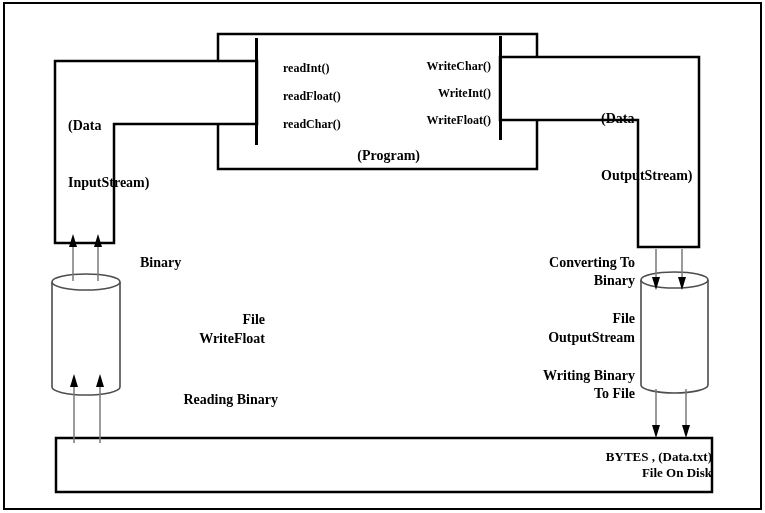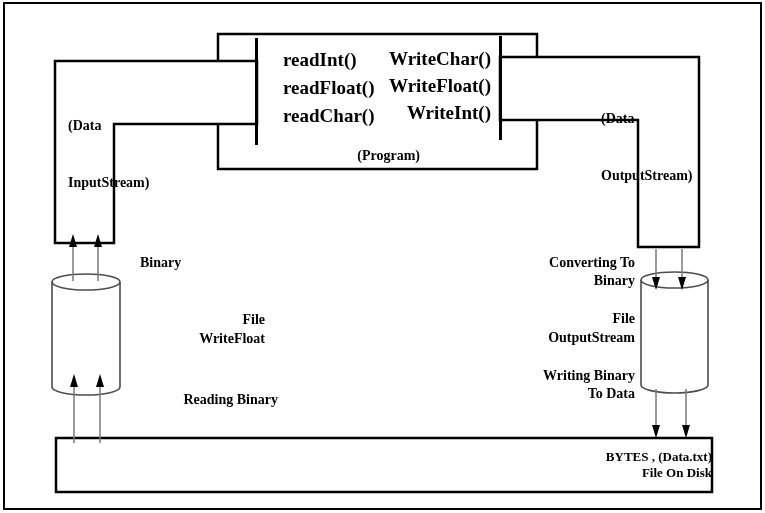--- a/index.html
+++ b/index.html
@@ -4,21 +4,21 @@
 <style>
   html,body{margin:0;padding:0;background:#ffffff;}
   #stage{
     position:relative;width:765px;height:513px;background:#ffffff;
     font-family:"Liberation Serif","DejaVu Serif",serif;
     color:#000;overflow:hidden;
   }
   #shapes{position:absolute;left:0;top:0;}
   .lbl{position:absolute;font-weight:bold;font-size:14px;line-height:19px;white-space:pre;}
   .ctr{text-align:right;white-space:normal;}
-  .methods{position:absolute;font-weight:bold;font-size:19px;}
+  .methods{position:absolute;font-weight:bold;font-size:12px;margin-top:8px;}
   .methods div{height:28px;line-height:28px;}
   .wmethods div{height:27px;line-height:27px;}
   .small{font-size:13px;line-height:16px;}
 </style>
 </head>
 <body>
 
 <div id="stage">
 
   <svg id="shapes" width="765" height="513" viewBox="0 0 765 513">
@@ -86,22 +86,22 @@
   </div>
 
   <div class="methods" style="left:283px;top:46px;">
     <div>readInt()</div>
     <div>readFloat()</div>
     <div>readChar()</div>
   </div>
 
   <div class="methods wmethods ctr" style="left:385px;top:45px;width:106px;">
     <div>WriteChar()</div>
+    <div>WriteInt()</div>
     <div>WriteFloat()</div>
-    <div>WriteInt()</div>
   </div>
 
   <div class="lbl ctr" style="left:300px;top:146px;width:120px;">(Program)</div>
 
   <div class="lbl" style="left:140px;top:253px;">Binary</div>
 
   <div class="lbl ctr" style="left:113px;top:310px;width:152px;">
     <div>File</div>
     <div>WriteFloat</div>
   </div>
@@ -115,21 +115,21 @@
     <div>Binary</div>
   </div>
 
   <div class="lbl ctr" style="left:485px;top:309px;width:150px;">
     <div>File</div>
     <div>OutputStream</div>
   </div>
 
   <div class="lbl ctr" style="left:485px;top:367px;width:150px;line-height:18px;">
     <div>Writing Binary</div>
-    <div>To Data</div>
+    <div>To File</div>
   </div>
 
   <div class="lbl ctr small" style="left:56px;top:449px;width:656px;">
     <div>BYTES , (Data.txt)</div>
     <div>File On Disk</div>
   </div>
 
 </div>
 
 </body></html>

